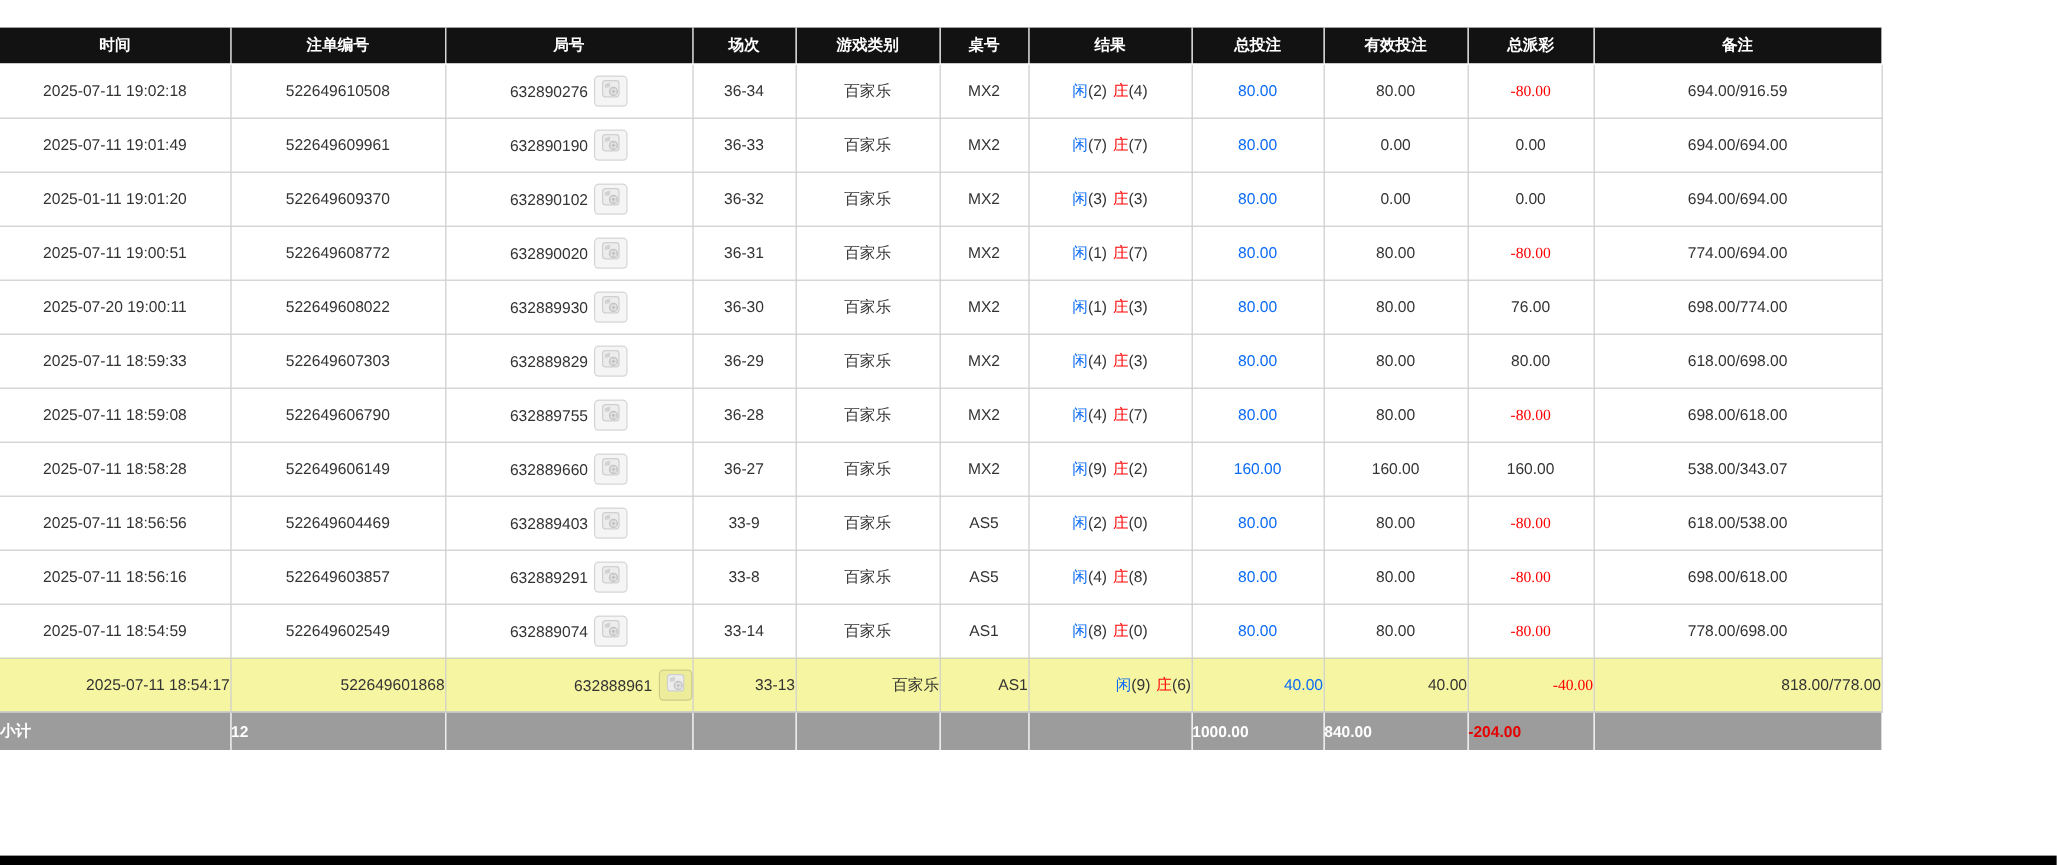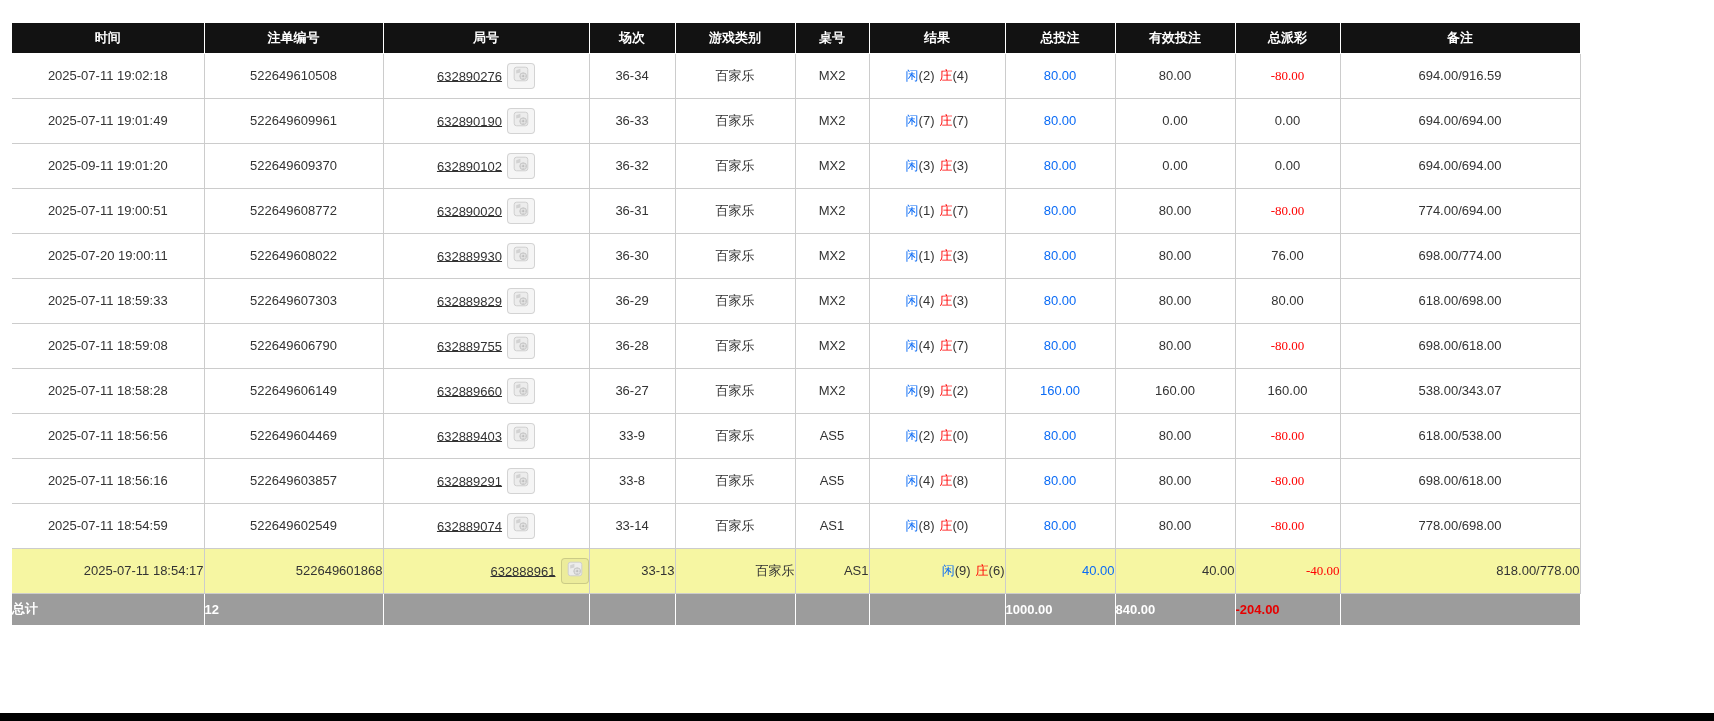--- a/index.html
+++ b/index.html
@@ -3,21 +3,21 @@
 <meta charset="utf-8">
 <style>
   * { box-sizing: border-box; margin: 0; padding: 0; }
   html, body {
     width: 1714px; height: 721px;
     background: #ffffff;
     font-family: "Liberation Sans", "DejaVu Sans", sans-serif;
     position: relative;
     overflow: hidden;
   }
-  .table-wrap { margin-top: 23px; width: 1568px; padding-left: 12px; }
+  .table-wrap { margin-top: 23px; width: 1568px; }
   table.records {
     width: 1568px;
     table-layout: fixed;
     border-collapse: collapse;
     font-size: 13px;
     color: var(--text, #333);
   }
   col.c0 { width: 192px; } col.c1 { width: 179px; } col.c2 { width: 206px; }
   col.c3 { width: 86px;  } col.c4 { width: 120px; } col.c5 { width: 74px;  }
   col.c6 { width: 136px; } col.c7 { width: 110px; } col.c8 { width: 120px; }
@@ -50,21 +50,21 @@
 
   .video-btn {
     display: inline-flex; align-items: center; justify-content: center;
     width: 28px; height: 26px;
     margin-left: 5px; vertical-align: middle;
     border: 1px solid rgba(0,0,0,0.14);
     border-radius: 4px;
     background: rgba(0,0,0,0.04);
     cursor: pointer; padding: 0;
   }
-  .round-num { vertical-align: middle; text-decoration: underline; }
+  .round-num { vertical-align: middle; }
 
   tr.summary td {
     background: var(--summary-bg, #9c9c9c);
     color: var(--summary-text, #fff);
     font-weight: bold;
     height: 32px;
     border-right: 1px solid #ffffff;
     border-bottom: 1px solid #ffffff;
     font-size: 13px;
   }
@@ -161,21 +161,21 @@
     <td>MX2</td>
     <td>
       <span class="lbl-player">闲</span><span>(7)</span><span class="lbl-banker">庄</span><span>(7)</span>
     </td>
     <td class="c-totalbet">80.00</td>
     <td>0.00</td>
     <td class="c-payout">0.00</td>
     <td>694.00/694.00</td>
   </tr>
         <tr>
-    <td>2025-09-11 19:01:20</td>
+    <td>2025-01-11 19:01:20</td>
     <td>522649609370</td>
     <td>
       <span class="round-num">632890102</span><button class="video-btn">
               <span><svg width="16" height="16" viewBox="0 0 16 16">
                   <rect x="1.2" y="1.2" width="13.6" height="13.6" rx="2.4" fill="#ececec" stroke="#cfcfcf" stroke-width="1"></rect>
                   <path d="M3.2 4.2 L7.4 2.8 V6.4 L3.2 7.4 Z" fill="#d2d2d2"></path>
                   <circle cx="10.2" cy="10.2" r="3.4" fill="#e2e2e2" stroke="#c2c2c2" stroke-width="0.9"></circle>
                   <circle cx="10.2" cy="10.2" r="1.1" fill="#bdbdbd"></circle>
                   <circle cx="10.2" cy="7.6" r="0.8" fill="#cccccc"></circle>
                   <circle cx="10.2" cy="12.8" r="0.8" fill="#cccccc"></circle>
@@ -443,21 +443,21 @@
       <span class="lbl-player">闲</span><span>(9)</span><span class="lbl-banker">庄</span><span>(6)</span>
     </td>
     <td class="c-totalbet">40.00</td>
     <td>40.00</td>
     <td class="c-payout neg">-40.00</td>
     <td>818.00/778.00</td>
   </tr>
       </tbody>
     <tfoot>
       <tr class="summary">
-        <td>总计</td>
+        <td>小计</td>
         <td>12</td>
         <td></td>
         <td></td>
         <td></td>
         <td></td>
         <td></td>
         <td>1000.00</td>
         <td>840.00</td>
         <td class="payout-val neg">-204.00</td>
         <td></td>

